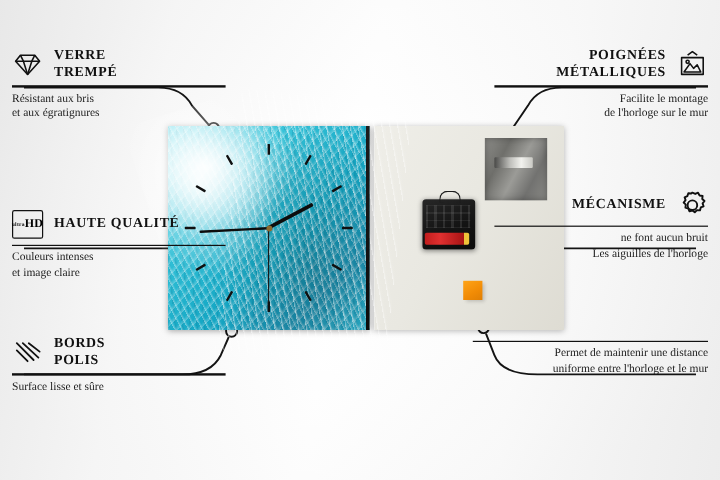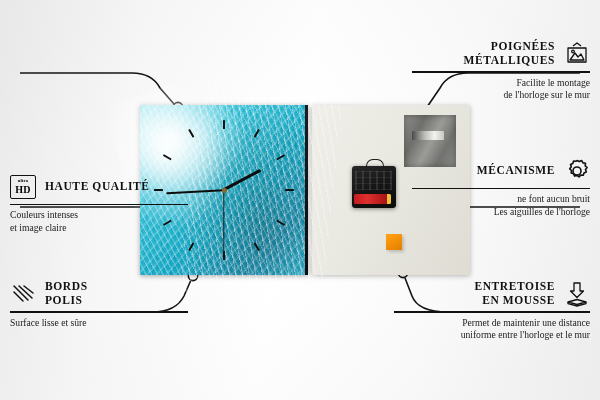--- a/index.html
+++ b/index.html
@@ -224,21 +224,21 @@
     align-items: center;
     justify-content: center;
   }
   .feat-icon svg { display: block; }
 
   .hd-box {
     width: 24px; height: 22px;
     border: 1.5px solid #111;
     border-radius: 2px;
     display: flex;
-    flex-direction: column;
+    flex-direction: row;
     align-items: center;
     justify-content: center;
     line-height: 1;
   }
   .hd-box .u  { font-size: 4.6px; font-weight: bold; letter-spacing: .2px; }
   .hd-box .hd { font-size: 10px;  font-weight: bold; letter-spacing: .3px; margin-top: .5px; }
 </style>
 </head>
 <body>
 
@@ -319,20 +319,43 @@
       <div class="tick" style="transform:rotate(330deg)">
           <i></i>
         </div>
       <div class="hand hour" style="transform:rotate(62deg)"></div>
       <div class="hand minute" style="transform:rotate(267deg)"></div>
       <div class="hand second" style="transform:rotate(180deg)"></div>
       <div class="hand-cap"></div>
     </div>
   </div>
 
+  <div class="feature left" style="top:40px">
+    <div class="feat-head">
+      <div class="feat-icon">
+        <svg width="26" height="22" viewBox="0 0 26 22">
+          <g fill="none" stroke="#111" stroke-width="1.3" stroke-linejoin="round">
+            <path d="M3 8 L7 3 L19 3 L23 8 L13 19 Z"></path>
+            <path d="M3 8 L23 8"></path>
+              <path d="M7 3 L9.5 8 L13 19"></path>
+              <path d="M19 3 L16.5 8 L13 19"></path>
+          </g>
+        </svg>
+      </div>
+      <div class="feat-title">
+        <div>VERRE</div>
+        <div>TREMPÉ</div>
+      </div>
+    </div>
+    <div class="feat-rule"></div>
+    <div class="feat-sub">
+      <div>Résistant aux bris</div>
+      <div>et aux égratignures</div>
+    </div>
+  </div>
 
   <div class="feature left" style="top:174px">
     <div class="feat-head">
       <div class="feat-icon">
         <div class="hd-box">
           <span class="u">ultra</span>
           <span class="hd">HD</span>
         </div>
       </div>
       <div class="feat-title">
@@ -408,34 +431,19 @@
       </div>
     </div>
     <div class="feat-rule"></div>
     <div class="feat-sub">
       <div>ne font aucun bruit</div>
       <div>Les aiguilles de l'horloge</div>
     </div>
   </div>
 
   <div class="feature right" style="top:280px; width:196px">
-    <div class="feat-head">
-      <div class="feat-icon">
-        <svg width="26" height="26" viewBox="0 0 26 26">
-          <g fill="none" stroke="#111" stroke-width="1.3" stroke-linejoin="round">
-            <path d="M10 2 L16 2 L16 10 L19.5 10 L13 16.5 L6.5 10 L10 10 Z"></path>
-            <path d="M13 18.5 L22 21 L13 23.5 L4 21 Z"></path>
-            <path d="M4 21 L4 22.6 L13 25 L22 22.6 L22 21"></path>
-          </g>
-        </svg>
-      </div>
-      <div class="feat-title">
-        <div>ENTRETOISE</div>
-        <div>EN MOUSSE</div>
-      </div>
-    </div>
     <div class="feat-rule"></div>
     <div class="feat-sub">
       <div>Permet de maintenir une distance</div>
       <div>uniforme entre l'horloge et le mur</div>
     </div>
   </div>
 </div>
 
 </body></html>

